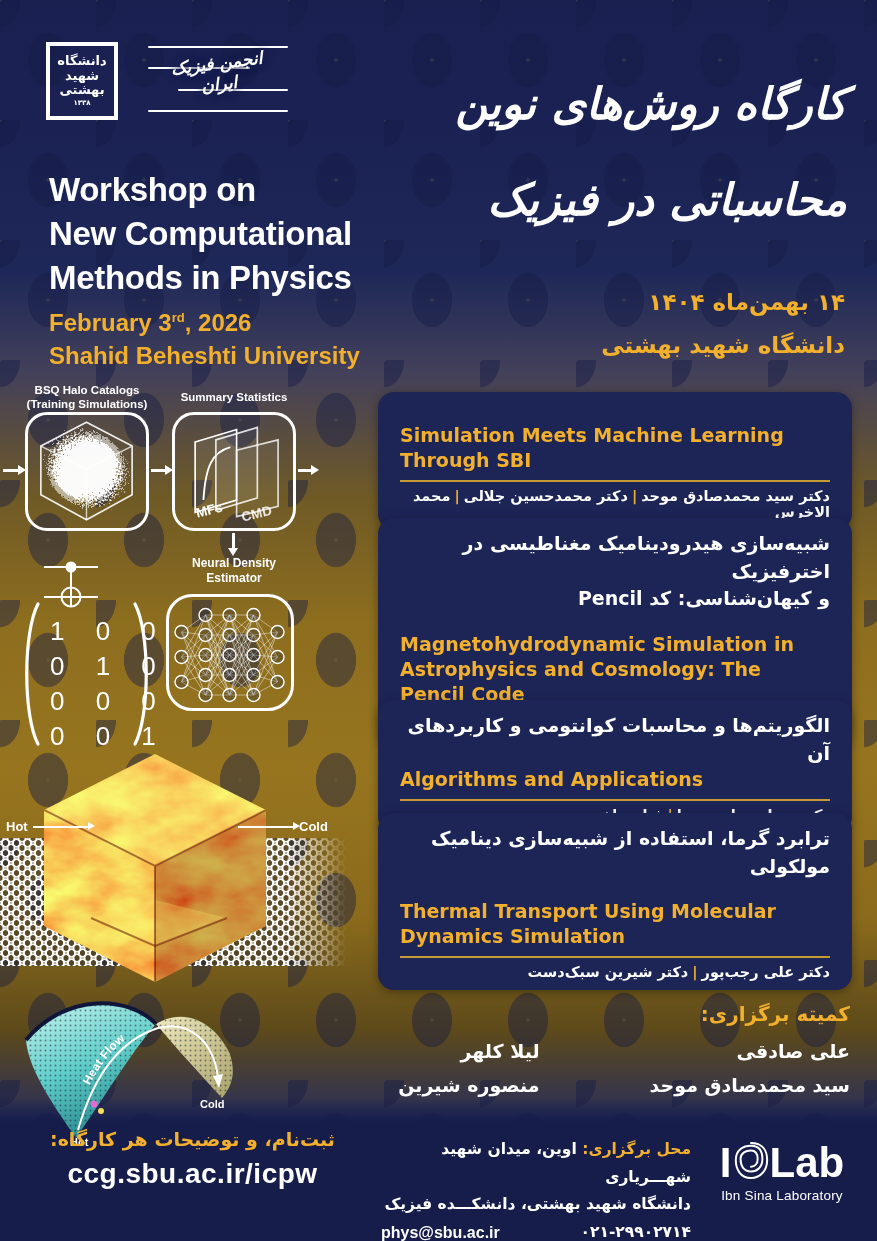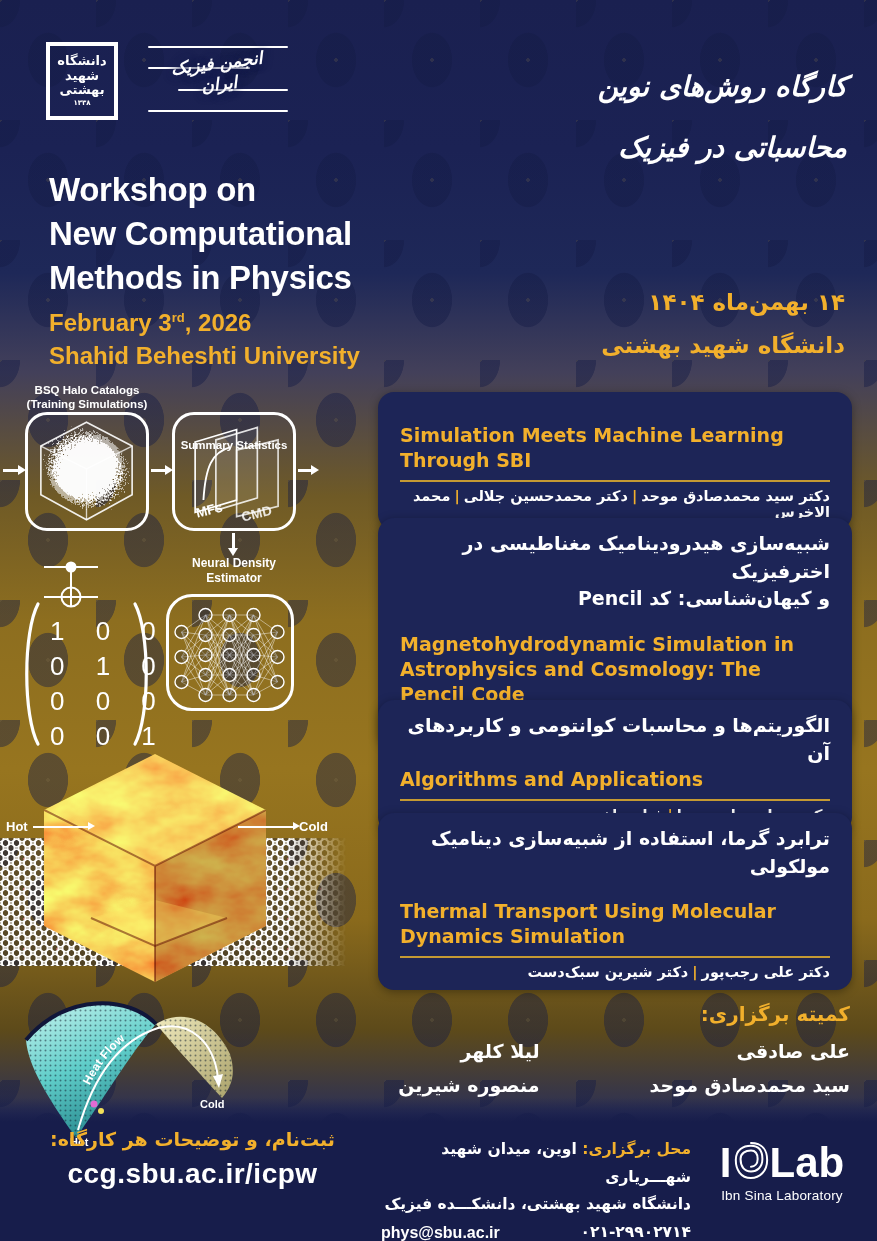--- a/index.html
+++ b/index.html
@@ -37,21 +37,21 @@
   .ips-lines{position:absolute; inset:0; display:flex; flex-direction:column; justify-content:space-between; padding:6px 0;}
   .ips-lines i{display:block; height:2px; background:#fff; border-radius:2px;}
   .ips-lines i:nth-child(2){margin-right:38px;}
   .ips-lines i:nth-child(3){margin-left:30px;}
   .ips-script{position:absolute; left:12px; top:13px; width:116px; text-align:center;
     font-style:italic; font-weight:bold; font-size:17px; transform:rotate(-7deg);
     text-shadow:0 0 6px rgba(26,32,80,1),0 0 10px rgba(26,32,80,1); line-height:1.25;}
 
   
   .fa-title{right:30px; top:56px; width:470px; text-align:right; color:#fff; z-index:2;
-    font-size:28px; font-weight:bold; font-style:italic; line-height:2.18; letter-spacing:0;}
+    font-size:44px; font-weight:bold; font-style:italic; line-height:2.18; letter-spacing:0;}
   .en-title{left:49px; top:168px; color:#fff; font-weight:bold; font-size:33px; line-height:1.33; letter-spacing:-.3px; z-index:2;}
   .en-date{left:49px; top:306px; color:#f2b02c; font-weight:bold; font-size:24px; line-height:1.38; z-index:2;}
   .en-date sup{font-size:13px;}
   .fa-date{right:32px; top:281px; text-align:right; color:#f2b02c; font-weight:bold; font-size:23px; line-height:1.85; z-index:2;}
 
   
   .card{left:378px; width:474px; background:#1d2557; border-radius:16px; z-index:2;
     box-sizing:border-box; padding:12px 22px 10px; display:flex; flex-direction:column;
     box-shadow:0 2px 10px rgba(0,0,0,.35);}
   .card .fa-t{direction:rtl; text-align:right; color:#fff; font-weight:bold; font-size:19px; line-height:1.45;}
@@ -155,21 +155,21 @@
 
   <div class="abs fa-date fa">
     <div>۱۴ بهمن‌ماه ۱۴۰۴</div>
     <div>دانشگاه شهید بهشتی</div>
   </div>
 
   <div class="abs diag-label en" style="left:26px; top:383px; width:122px;">
     <div>BSQ Halo Catalogs</div>
     <div>(Training Simulations)</div>
   </div>
-  <div class="abs diag-label en" style="left:172px; top:390px; width:124px;margin-top:48px;">Summary Statistics</div>
+  <div class="abs diag-label en" style="left:172px; top:390px; width:124px;">Summary Statistics</div>
 
   <div class="abs diag-box" id="box-halo">
     <svg width="117" height="112" viewBox="0 0 110 108">
       <defs>
         <filter id="rough" x="-30%" y="-30%" width="160%" height="160%">
           <feTurbulence type="fractalNoise" baseFrequency="0.55" numOctaves="3" seed="4" result="t"></feTurbulence>
           <feDisplacementMap in="SourceGraphic" in2="t" scale="22"></feDisplacementMap>
         </filter>
       </defs>
       <ellipse cx="55" cy="52" rx="37" ry="35" fill="#ffffff" opacity=".55" filter="url(#rough)"></ellipse>

